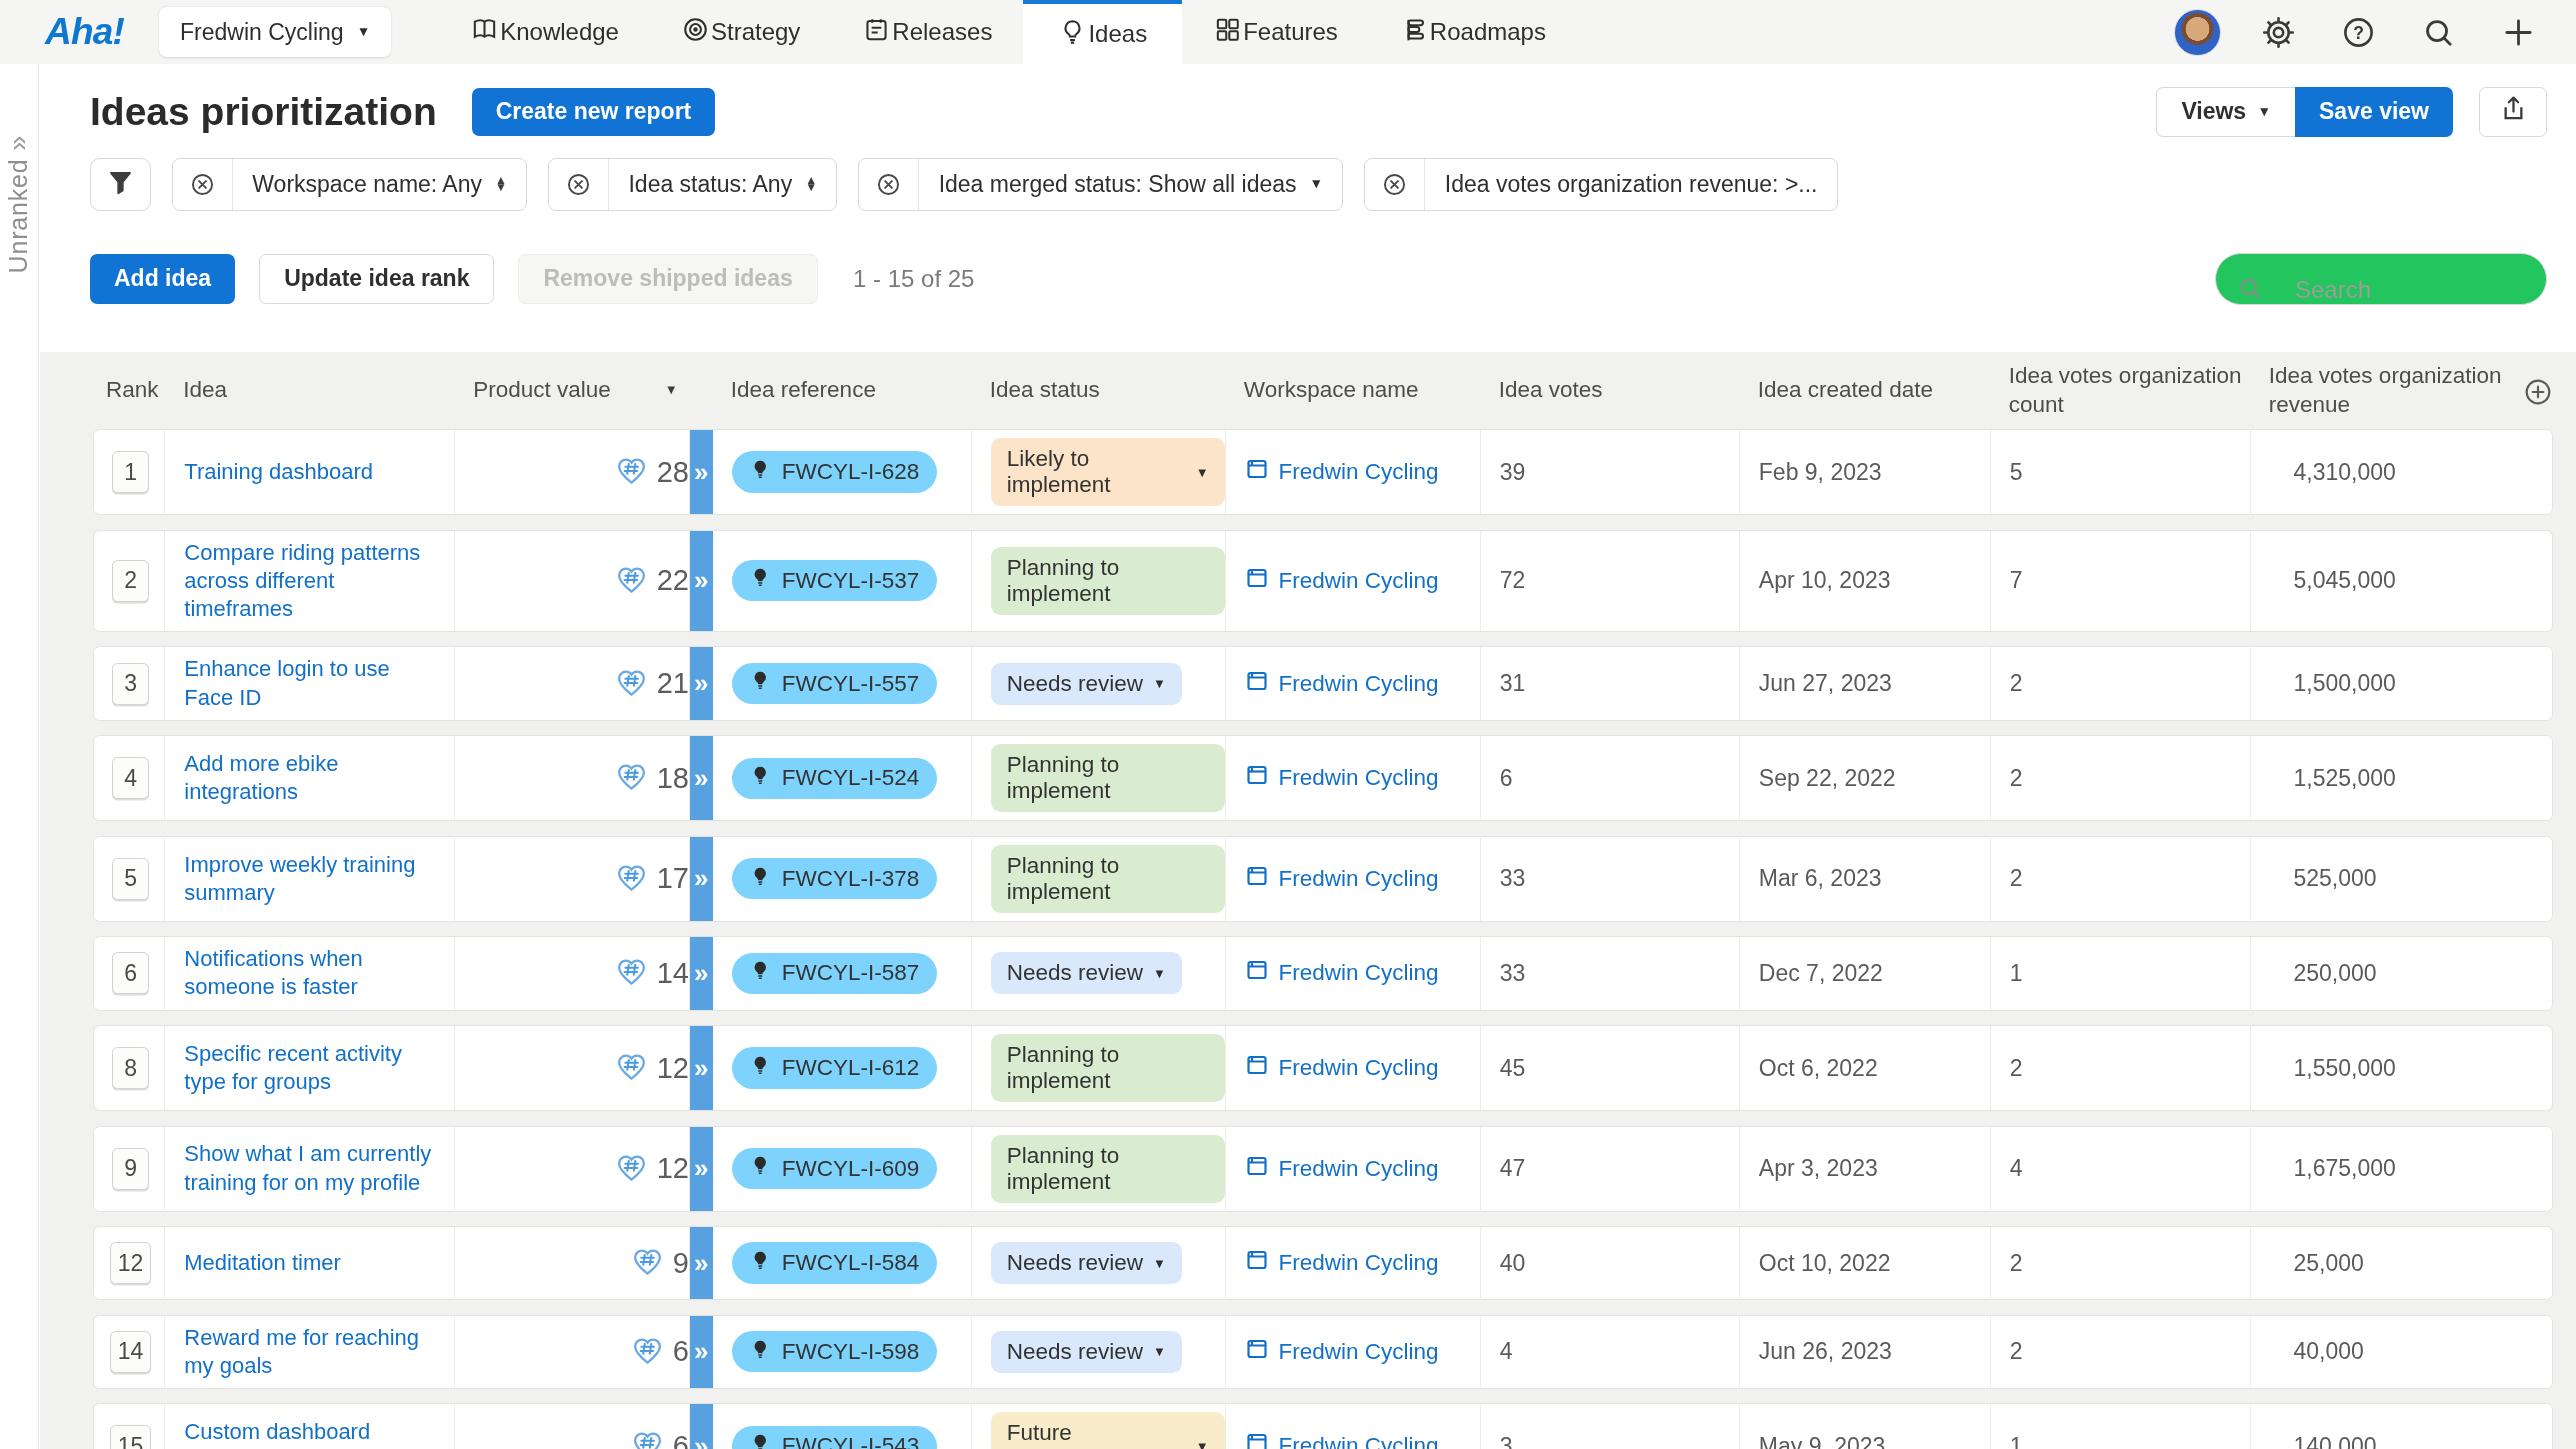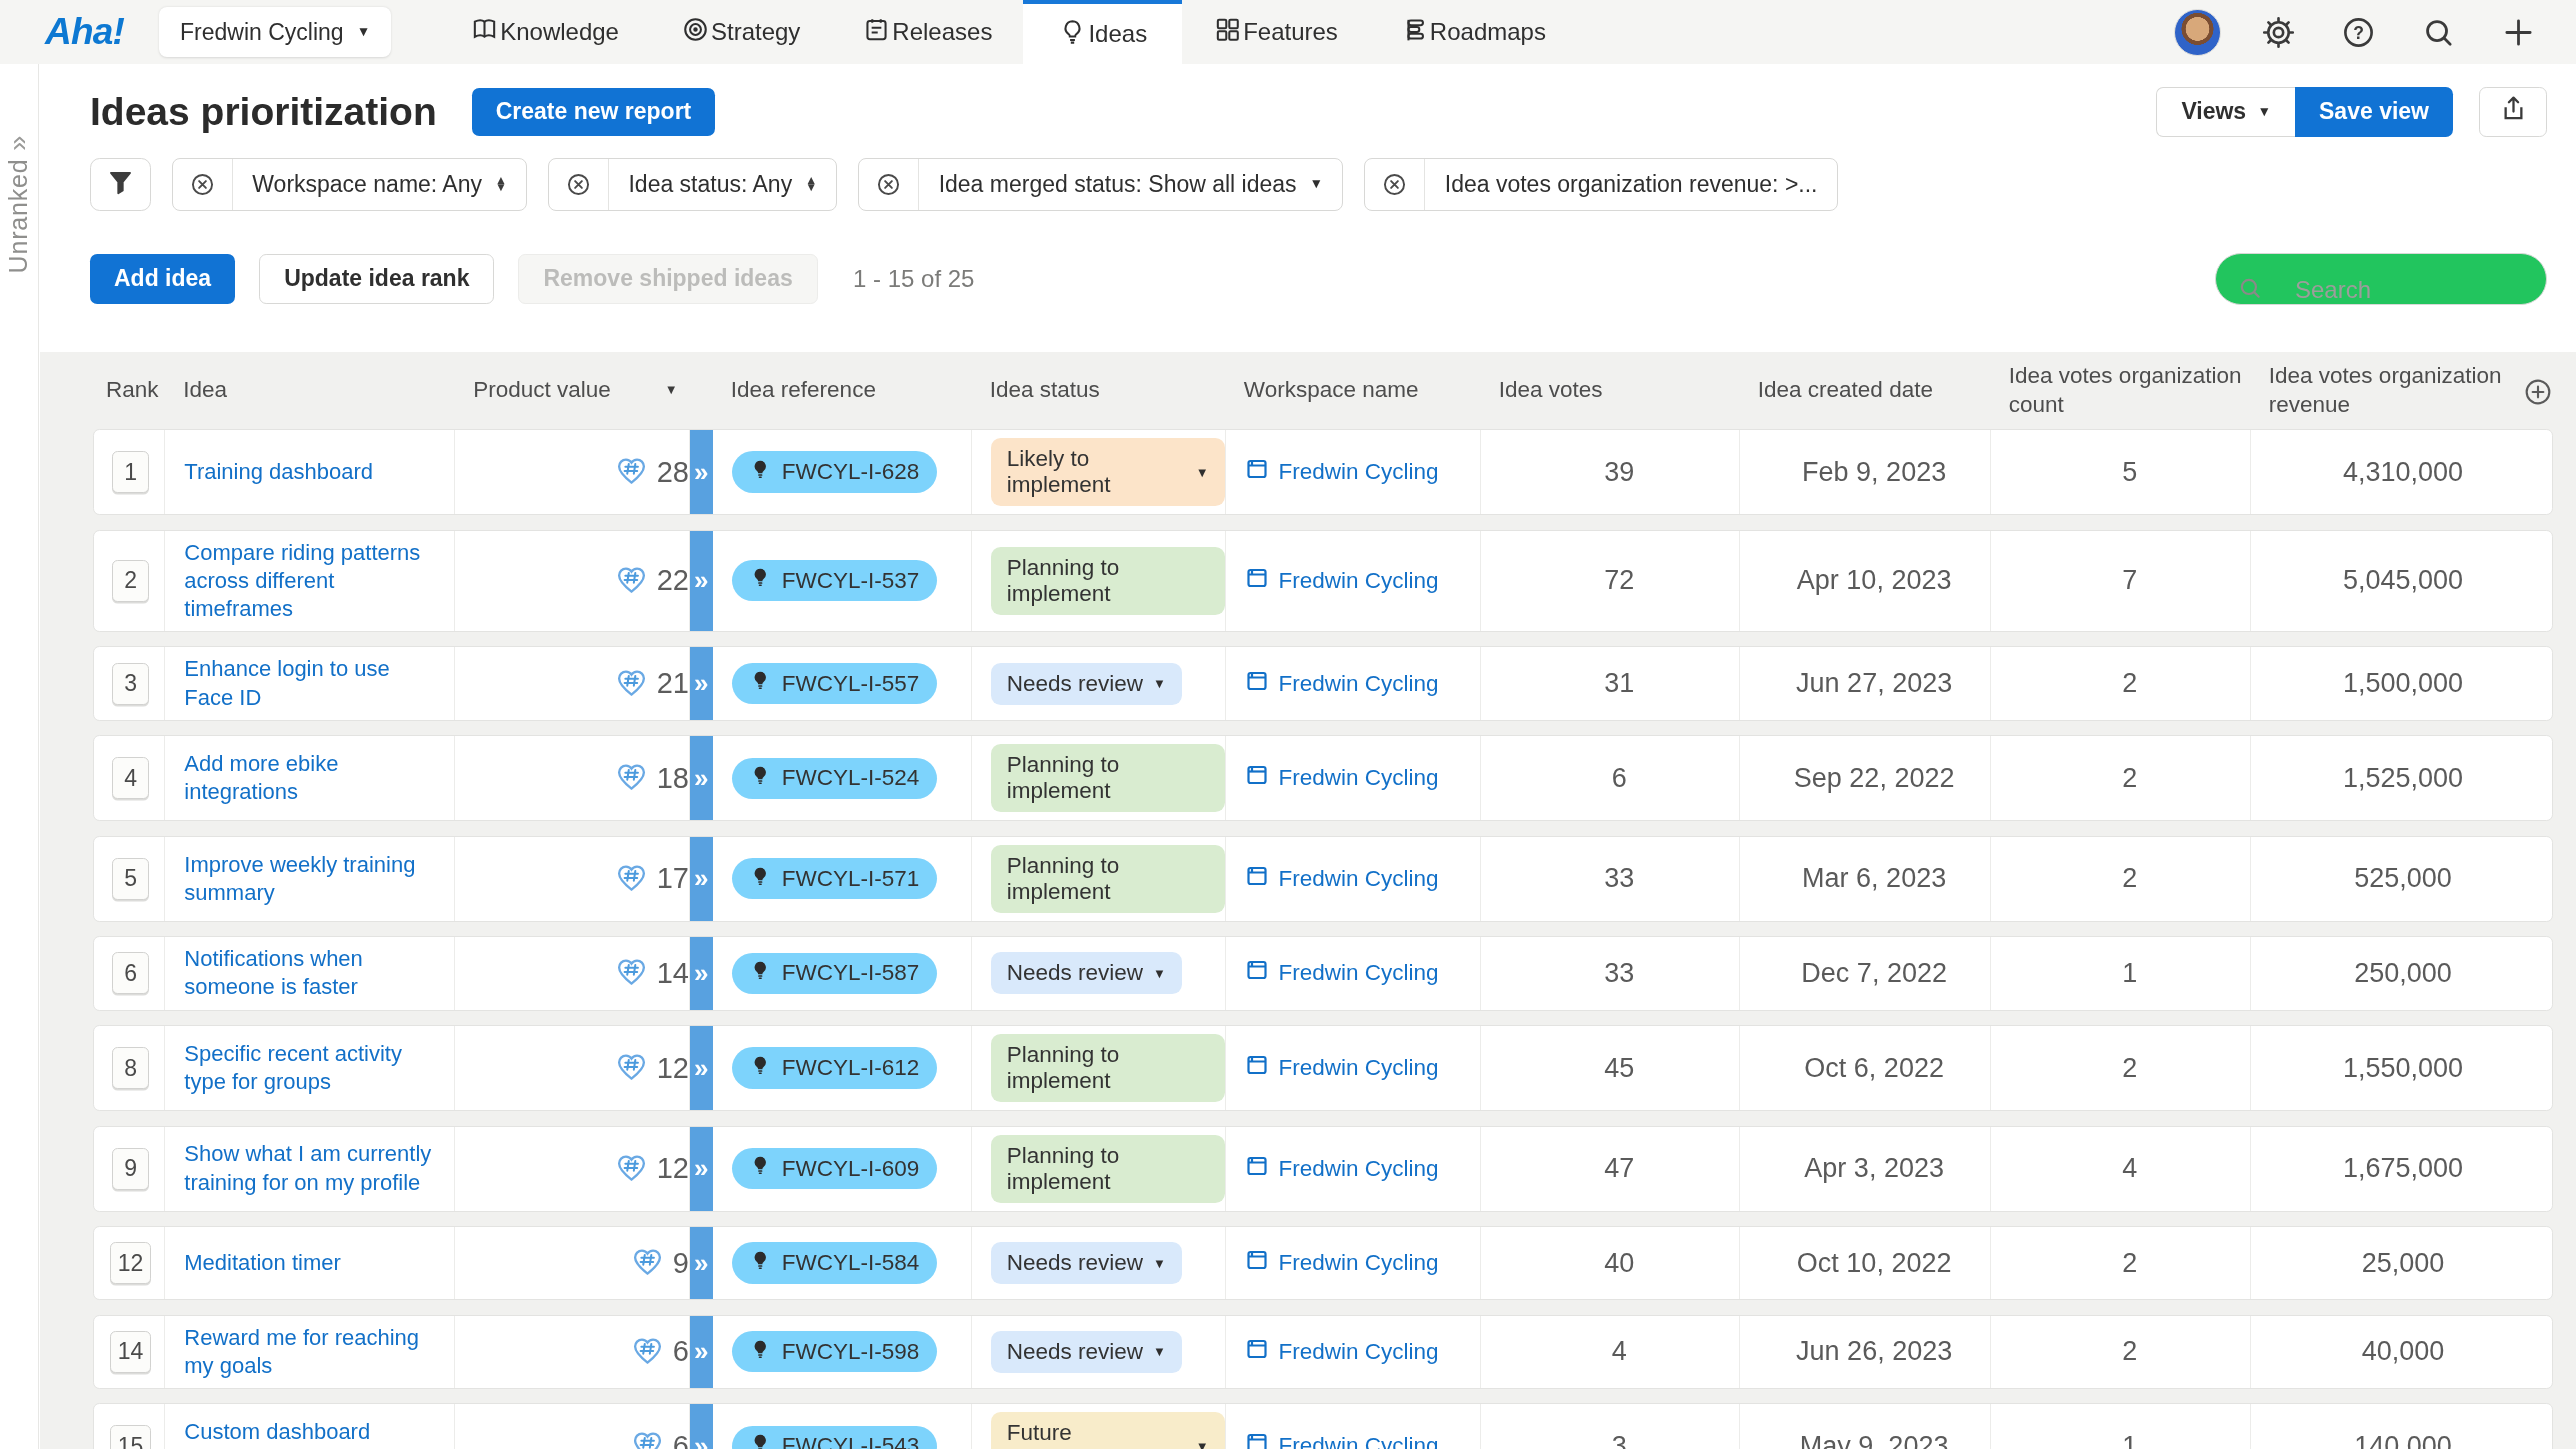--- a/index.html
+++ b/index.html
@@ -96,21 +96,21 @@
   .value-cell { justify-content:flex-end; gap:8px; padding-left:0; }
   .value-num { font-size:29px; color:#5c5c5c; }
   .chev-cell { background:#58a1e0; justify-content:center; padding:0; border-right:none; cursor:pointer; }
   .chev-cell span { color:#fff; font-size:26px; font-weight:700; }
   .ref-pill { display:inline-flex; align-items:center; gap:9.7px; background:#7dd3fc;
     border-radius:22.5px; padding:6.4px 17.7px; font-size:22.5px; color:#333; cursor:pointer; }
   .status-pill { display:inline-flex; align-items:center; gap:10px; border-radius:9.7px;
     padding:8px 16px; font-size:22.5px; color:#333; cursor:pointer; }
   .status-pill .caret { font-size:13px; }
   .ws-cell { gap:9.7px; font-size:22.5px; }
-  .num-cell { font-size:27px; color:#5a5a5a;justify-content:center; }
+  .num-cell { font-size:23px; color:#5a5a5a; }
 </style>
 </head>
 <body>
 
 <div class="app">
 
   <div class="topnav">
     <div class="logo">Aha!</div>
     <div class="ws-pill">
       <span>Fredwin Cycling</span>
@@ -554,21 +554,21 @@
     <div class="cell c-chev chev-cell">
               <span>»</span>
             </div>
     <div class="cell c-ref">
       <span class="ref-pill">
         <span><svg width="22.5" height="22.5" viewBox="0 0 24 24" fill="#2b2b2b">
                     <path d="M12 3 a6 6 0 0 1 3.3 11 c-.7.5-1 1.2-1 2.2 h-4.6 c0-1-.3-1.7-1-2.2 A6 6 0 0 1 12 3 Z"></path>
                     <rect x="9.7" y="17.2" width="4.6" height="1.8" rx=".9"></rect>
                     <rect x="10.3" y="19.8" width="3.4" height="1.6" rx=".8"></rect>
                   </svg></span>
-        <span>FWCYL-I-571</span>
+        <span>FWCYL-I-378</span>
       </span>
     </div>
     <div class="cell c-status">
       <span class="status-pill" style="background: rgb(217, 236, 208);">
         <span>Planning to implement</span>
 
       </span>
     </div>
     <div class="cell c-ws ws-cell">
       <span><svg width="24" height="24" viewBox="0 0 24 24" fill="none" stroke="#1270c8" stroke-width="2.2">

